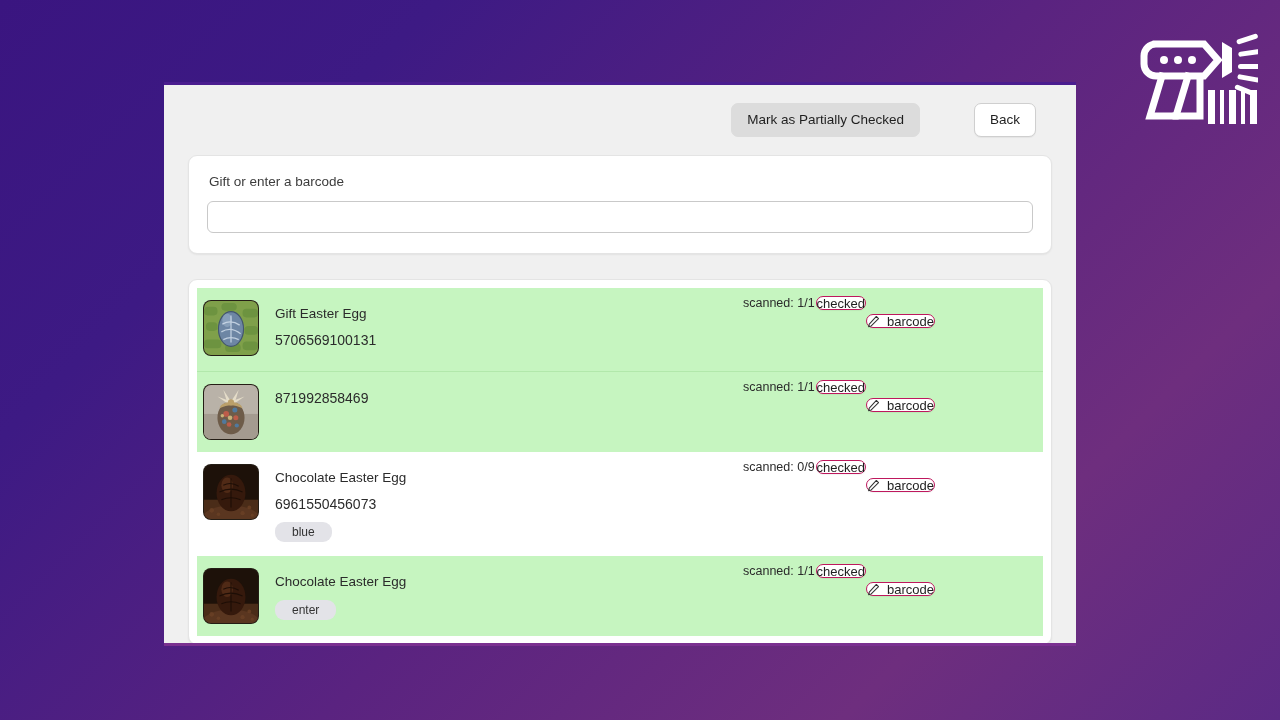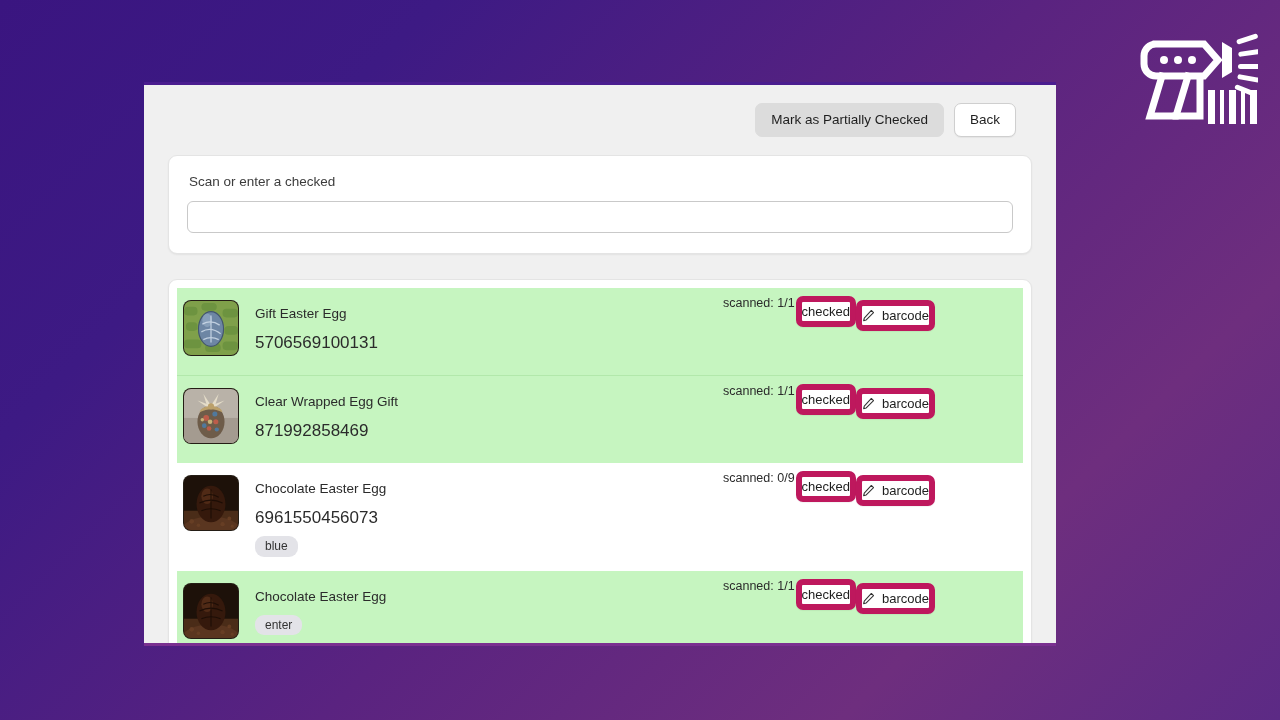--- a/index.html
+++ b/index.html
@@ -22,21 +22,21 @@
     top: 18px;
     right: 22px;
     width: 118px;
     height: 112px;
   }
   .logo svg { display: block; width: 100%; height: 100%; }
 
   
   .app-frame {
     position: absolute;
-    left: 144px;
+    left: 164px;
     top: 82px;
     width: 912px;
     height: 564px;
     background: #f0f0f0;
     border-top: 3px solid #4a1d8f;
     border-bottom: 3px solid #7a3090;
     overflow: hidden;
   }
 
   
@@ -59,20 +59,21 @@
     white-space: nowrap;
   }
   .btn-secondary {
     background: #dcdcdc;
     border: 1px solid #dcdcdc;
   }
   .btn-outline {
     background: #ffffff;
     border: 1px solid #cfcfcf;
     box-shadow: 0 1px 1px rgba(0,0,0,.05);
+    margin-left: 44px;
   }
 
   
   .card {
     margin: 0 24px;
     background: #ffffff;
     border: 1px solid #e4e4e4;
     border-radius: 9px;
     box-shadow: 0 1px 2px rgba(0,0,0,.06);
   }
@@ -132,66 +133,66 @@
     padding: 14px 10px 10px 16px;
     min-width: 0;
   }
   .p-name {
     font-size: 13.5px;
     color: #2b2b2b;
     line-height: 1.25;
     margin-bottom: 9px;
   }
   .p-code {
-    font-size: 17px;
+    font-size: 14px;
     color: #2b2b2b;
     line-height: 1.25;
     margin-bottom: 8px;
   }
   .chip {
     display: inline-block;
     font-size: 12px;
     color: #333;
     background: #e3e3e8;
     border-radius: 9px;
-    padding: 3px 10px;
+    padding: 3px 17px;
     line-height: 1.2;
   }
 
   .actions {
     flex: 0 0 300px;
     width: 300px;
     padding: 4px 2px 6px 0;
     display: flex;
     flex-direction: row;
     align-items: stretch;
   }
   .scanned {
     font-size: 12.5px;
     color: #2b2b2b;
     text-align: right;
     margin-bottom: 6px;
     padding-right: 1px;
   }
   .act-btn {
-    height: 31px;
+    height: 14px;
     background: #ffffff;
-    border: 6px solid #be185d;
+    border: 1px solid #be185d;
     border-radius: 7px;
     font-family: "Liberation Sans", sans-serif;
     font-size: 13px;
     color: #1e1e1e;
     display: flex;
     align-items: center;
     justify-content: center;
     gap: 7px;
     cursor: pointer;
     box-shadow: 0 1px 1px rgba(0,0,0,.05);
   }
-  .act-btn + .act-btn { margin-top: 4px; }
+  .act-btn + .act-btn { margin-top: 18px; }
   .pencil-icon { display: inline-block; width: 13px; height: 13px; }
   .pencil-icon svg { display: block; width: 100%; height: 100%; }
 </style>
 </head>
 <body>
 
 <div class="logo">
   <svg viewBox="0 0 118 112" xmlns="http://www.w3.org/2000/svg" aria-hidden="true">
     <g fill="none" stroke="#ffffff" stroke-width="7" stroke-linecap="square">
 
@@ -225,21 +226,21 @@
 </div>
 
 <div class="app-frame">
 
   <div class="toolbar">
     <button class="btn btn-secondary">Mark as Partially Checked</button>
     <button class="btn btn-outline">Back</button>
   </div>
 
   <div class="card scan-card">
-    <div class="scan-label">Scan or enter a checked</div>
+    <div class="scan-label">Gift or enter a barcode</div>
     <input class="scan-input" type="text" placeholder="" style="">
   </div>
 
   <div class="card list-card">
 
     <div class="row checked">
       <div class="thumb">
         <svg viewBox="0 0 56 56" xmlns="http://www.w3.org/2000/svg" aria-hidden="true">
           <rect width="56" height="56" fill="#7fa04a"></rect>
           <g fill="#6d9340">
@@ -308,21 +309,20 @@
             <path d="M28 17 L14 12 L24 19 Z"></path>
               <path d="M28 17 L42 12 L32 19 Z"></path>
           </g>
           <g fill="#bba06a">
             <path d="M28 18 q-10 0 -12 6 q7 -3 12 -3 q5 0 12 3 q-2 -6 -12 -6 z"></path>
             <circle cx="28" cy="18" r="3.2"></circle>
           </g>
         </svg>
       </div>
       <div class="info">
-        <div class="p-name">Clear Wrapped Egg Gift</div>
         <div class="p-code">871992858469</div>
       </div>
       <div class="actions">
         <div class="scanned">scanned: 1/1</div>
         <button class="act-btn">checked</button>
         <button class="act-btn">
           <span class="pencil-icon">
             <svg viewBox="0 0 16 16" xmlns="http://www.w3.org/2000/svg" aria-hidden="true">
               <path d="M11.5 1.8 L14.2 4.5 L5.2 13.5 L2 14.3 L2.8 11.1 Z" fill="none" stroke="#333" stroke-width="1.3" stroke-linejoin="round"></path>
             </svg>

